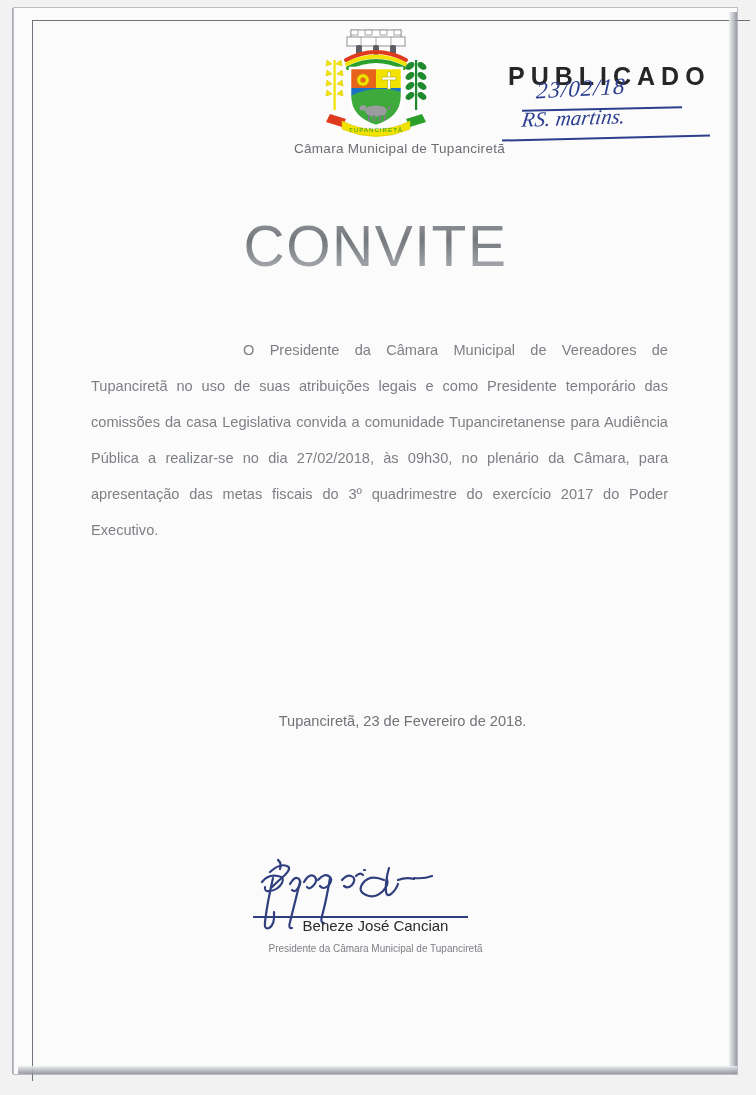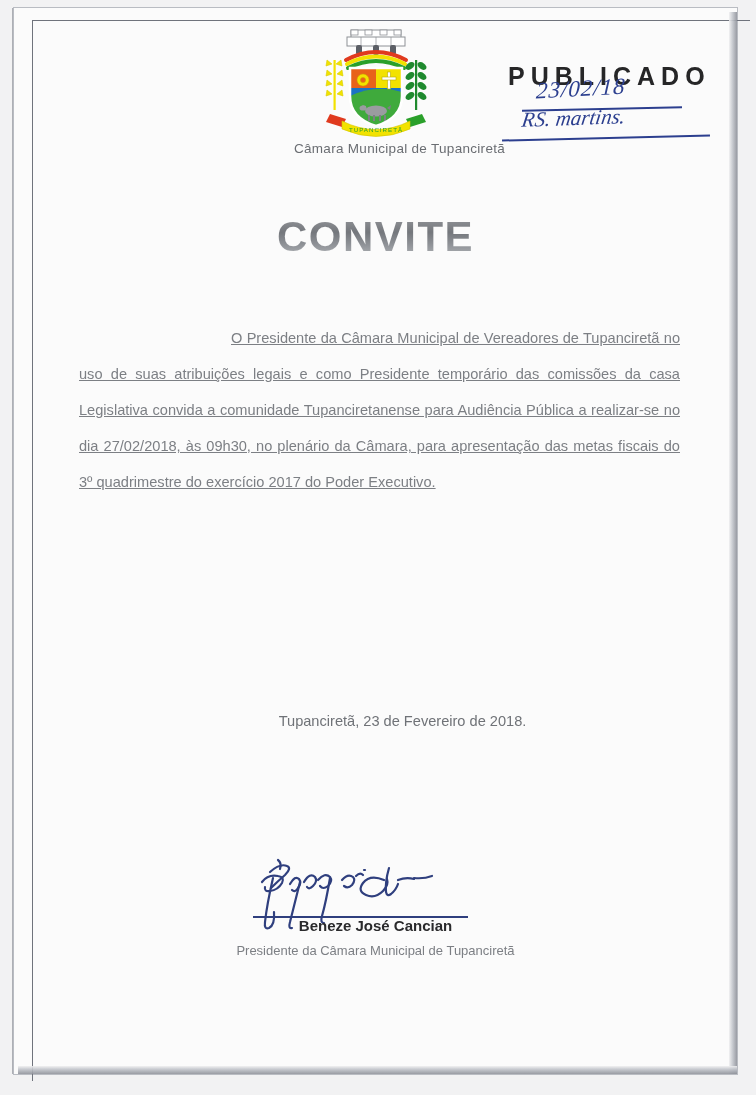--- a/index.html
+++ b/index.html
@@ -163,43 +163,43 @@
     transform: rotate(-1.4deg);
   }
 
   
   .doc-title {
     position: absolute;
     left: 0;
     top: 205px;
     width: 723px;
     text-align: center;
-    font-size: 42px;
-    font-weight: bold;
+    font-size: 57px;
+    font-weight: normal;
     letter-spacing: 1.5px;
     background: linear-gradient(180deg, #9b9da1 0%, #74777c 40%, #8b8e93 62%, #b7babe 100%);
     -webkit-background-clip: text;
     background-clip: text;
     color: transparent;
     -webkit-text-fill-color: transparent;
   }
 
   
   .body-text {
     position: absolute;
     left: 61px;
     top: 308px;
     width: 609px;
     text-align: justify;
     text-justify: inter-word;
     font-size: 14.6px;
     line-height: 36px;
     color: #7c7f84;
   }
-  .body-text p { margin: 4px; text-decoration: underline; }
+  .body-text p { margin: 16px; }
   .body-text p.first { text-indent: 152px; }
 
   .presence {
     position: absolute;
     left: 0;
     top: 548px;
     width: 723px;
     text-align: center;
     font-size: 14.6px;
     color: #7c7f84;
@@ -239,30 +239,30 @@
     height: 1.5px;
     background: #2f3f7e;
   }
   .sig-name {
     position: absolute;
     left: 0;
     top: 54px;
     width: 723px;
     text-align: center;
     font-size: 15px;
-    font-weight: bold;
+    font-weight: normal;
     color: #2a2a2c;
   }
   .sig-role {
     position: absolute;
     left: 0;
     top: 80px;
     width: 723px;
     text-align: center;
-    font-size: 13px;
+    font-size: 10px;
     color: #7c7f84;
   }
 </style>
 </head>
 <body>
 
 <div class="scan">
   <div class="page-edge-shadow"></div>
   <div class="page-edge-shadow-top"></div>
 

